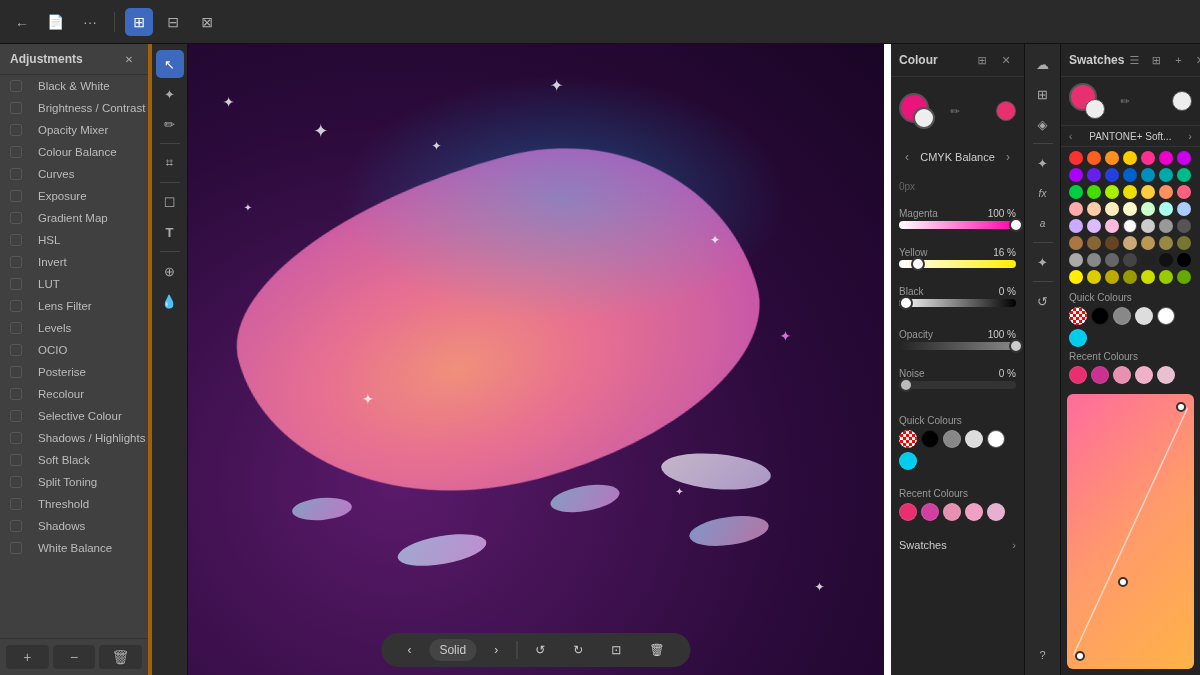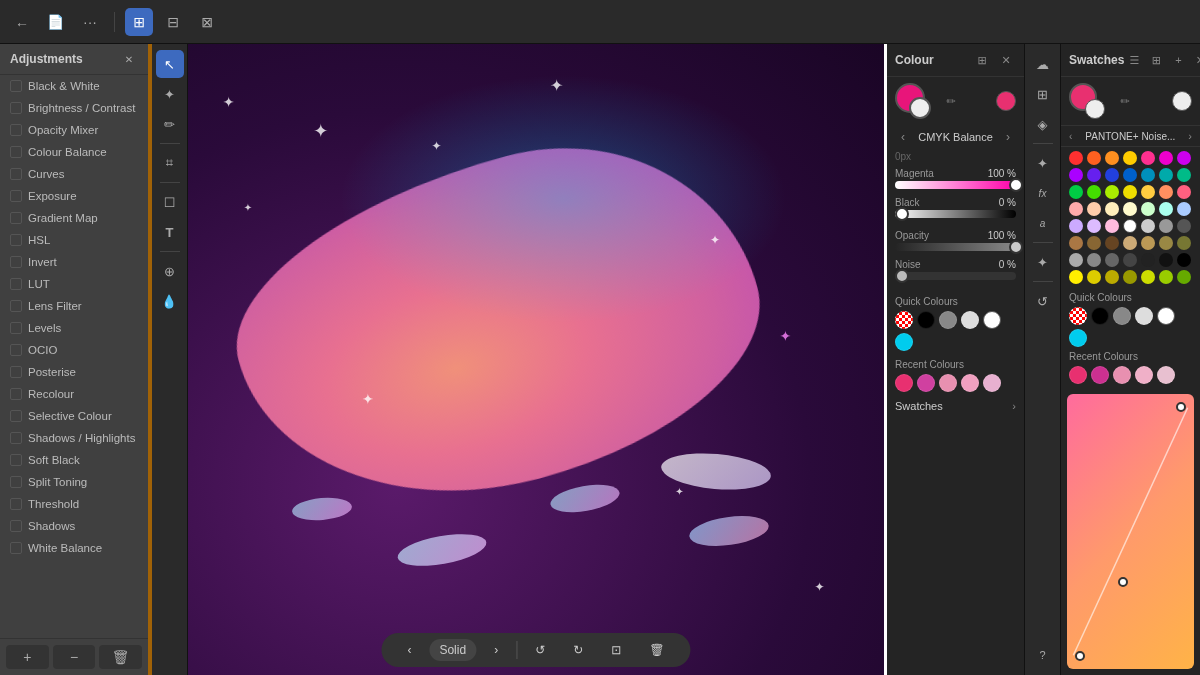--- a/index.html
+++ b/index.html
@@ -15,21 +15,21 @@
 
     
     .main { display: flex; flex: 1; overflow: hidden; }
 
     
     .adjustments-panel { width: 152px; background: #404040; border-right: 4px solid #a16207; display: flex; flex-direction: column; flex-shrink: 0; }
     .adj-header { padding: 6px 10px; font-size: 12px; font-weight: 600; color: #ccc; display: flex; align-items: center; justify-content: space-between; border-bottom: 1px solid #333; }
     .adj-list { flex: 1; overflow-y: auto; overflow-x: hidden; }
     .adj-list::-webkit-scrollbar { width: 4px; }
     .adj-list::-webkit-scrollbar-thumb { background: #444; }
-    .adj-item { padding: 5px 10px; font-size: 11.5px; color: #bbb; cursor: pointer; white-space: nowrap; display: flex; align-items: flex-start; gap: 6px; }
+    .adj-item { padding: 5px 10px; font-size: 11.5px; color: #bbb; cursor: pointer; white-space: nowrap; display: flex; align-items: flex-start; gap: 16px; }
     .adj-checkbox { width: 12px; height: 12px; border: 1px solid #555; border-radius: 2px; display: flex; align-items: center; justify-content: center; font-size: 8px; color: #7ab; flex-shrink: 0; }
     .adj-bottom { padding: 6px; display: flex; gap: 4px; border-top: 1px solid #333; }
     .adj-bottom-btn { flex: 1; height: 24px; background: #333; border: none; border-radius: 4px; color: #aaa; cursor: pointer; font-size: 14px; }
 
     
     .tools-strip { width: 36px; background: #2a2a2a; border-right: 1px solid #111; display: flex; flex-direction: column; align-items: center; padding: 6px 0; gap: 2px; flex-shrink: 0; }
     .tool-btn { width: 28px; height: 28px; border-radius: 5px; border: none; background: transparent; color: #aaa; cursor: pointer; display: flex; align-items: center; justify-content: center; font-size: 13px; }
     .tool-btn.active { background: #3d6abf; color: white; }
     .tool-sep { width: 20px; height: 1px; background: #444; margin: 3px 0; }
 
@@ -41,21 +41,21 @@
       radial-gradient(ellipse at 30% 70%, #5a1a6a 0%, #2a0a3a 60%, #1a0525 100%);
       position: relative; overflow: hidden; }
 
     
     .bottom-toolbar { position: absolute; bottom: 8px; left: 50%; transform: translateX(-50%); background: #333; border-radius: 20px; padding: 6px 16px; display: flex; align-items: center; gap: 8px; }
     .bottom-btn { padding: 4px 10px; border-radius: 14px; border: none; background: transparent; color: #ccc; cursor: pointer; font-size: 12px; display: flex; align-items: center; gap: 4px; }
     .bottom-btn.active-tab { background: #444; }
     .bottom-sep { width: 1px; height: 18px; background: #555; }
 
     
-    .colour-panel { width: 140px; background: #242424; border-left: 3px solid #ffffff; display: flex; flex-direction: column; flex-shrink: 0; }
+    .colour-panel { width: 140px; background: #242424; border-left: 7px solid #ffffff; display: flex; flex-direction: column; flex-shrink: 0; gap: 10px; }
     .colour-header { padding: 6px 8px; display: flex; align-items: center; justify-content: space-between; border-bottom: 1px solid #333; }
     .colour-title { font-size: 12px; font-weight: 600; color: #ccc; }
     .colour-header-icons { display: flex; gap: 4px; }
     .colour-header-icon { width: 20px; height: 20px; background: transparent; border: none; color: #888; cursor: pointer; font-size: 11px; display: flex; align-items: center; justify-content: center; }
 
     
     .colour-swatch-row { padding: 6px 8px; display: flex; align-items: center; gap: 6px; }
     .main-colour { width: 30px; height: 30px; border-radius: 50%; background: #e8157a; border: 2px solid #555; }
 
     
@@ -330,20 +330,29 @@
       <div class="slider-row">
         <div class="slider-label-row">
           <span class="slider-label">Magenta</span>
           <span class="slider-value">100 %</span>
         </div>
         <div class="slider-track magenta-track">
           <div class="slider-thumb" style="left: calc(100% - 7px);"></div>
         </div>
       </div>
 
+      <div class="slider-row">
+        <div class="slider-label-row">
+          <span class="slider-label">Yellow</span>
+          <span class="slider-value">16 %</span>
+        </div>
+        <div class="slider-track yellow-track">
+          <div class="slider-thumb" style="left: calc(16% - 7px);"></div>
+        </div>
+      </div>
 
       <div class="slider-row">
         <div class="slider-label-row">
           <span class="slider-label">Black</span>
           <span class="slider-value">0 %</span>
         </div>
         <div class="slider-track black-track">
           <div class="slider-thumb" style="left: calc(0% - 0px);"></div>
         </div>
       </div>
@@ -428,21 +437,21 @@
         <div style="position:relative;width:36px;height:36px;">
           <div style="width:28px;height:28px;border-radius:50%;background:#e83070;border:2px solid #555;position:absolute;top:0;left:0;"></div>
           <div style="width:20px;height:20px;border-radius:50%;background:#eee;border:1px solid #555;position:absolute;bottom:0;right:0;"></div>
         </div>
         <button class="colour-header-icon" style="margin-left:4px;">✏</button>
         <div style="width:20px;height:20px;border-radius:50%;background:#eee;border:1px solid #555;margin-left:auto;"></div>
       </div>
 
       <div class="pantone-row">
         <span style="font-size:10px;color:#888;">‹</span>
-        <span class="pantone-label">PANTONE+ Noise...</span>
+        <span class="pantone-label">PANTONE+ Soft...</span>
         <span class="pantone-nav">›</span>
       </div>
 
       <div class="colour-grid">
 
         <div class="grid-dot" style="background:#ff3030;"></div>
         <div class="grid-dot" style="background:#ff6020;"></div>
         <div class="grid-dot" style="background:#ff9020;"></div>
         <div class="grid-dot" style="background:#ffcc00;"></div>
         <div class="grid-dot" style="background:#ff3090;"></div>

